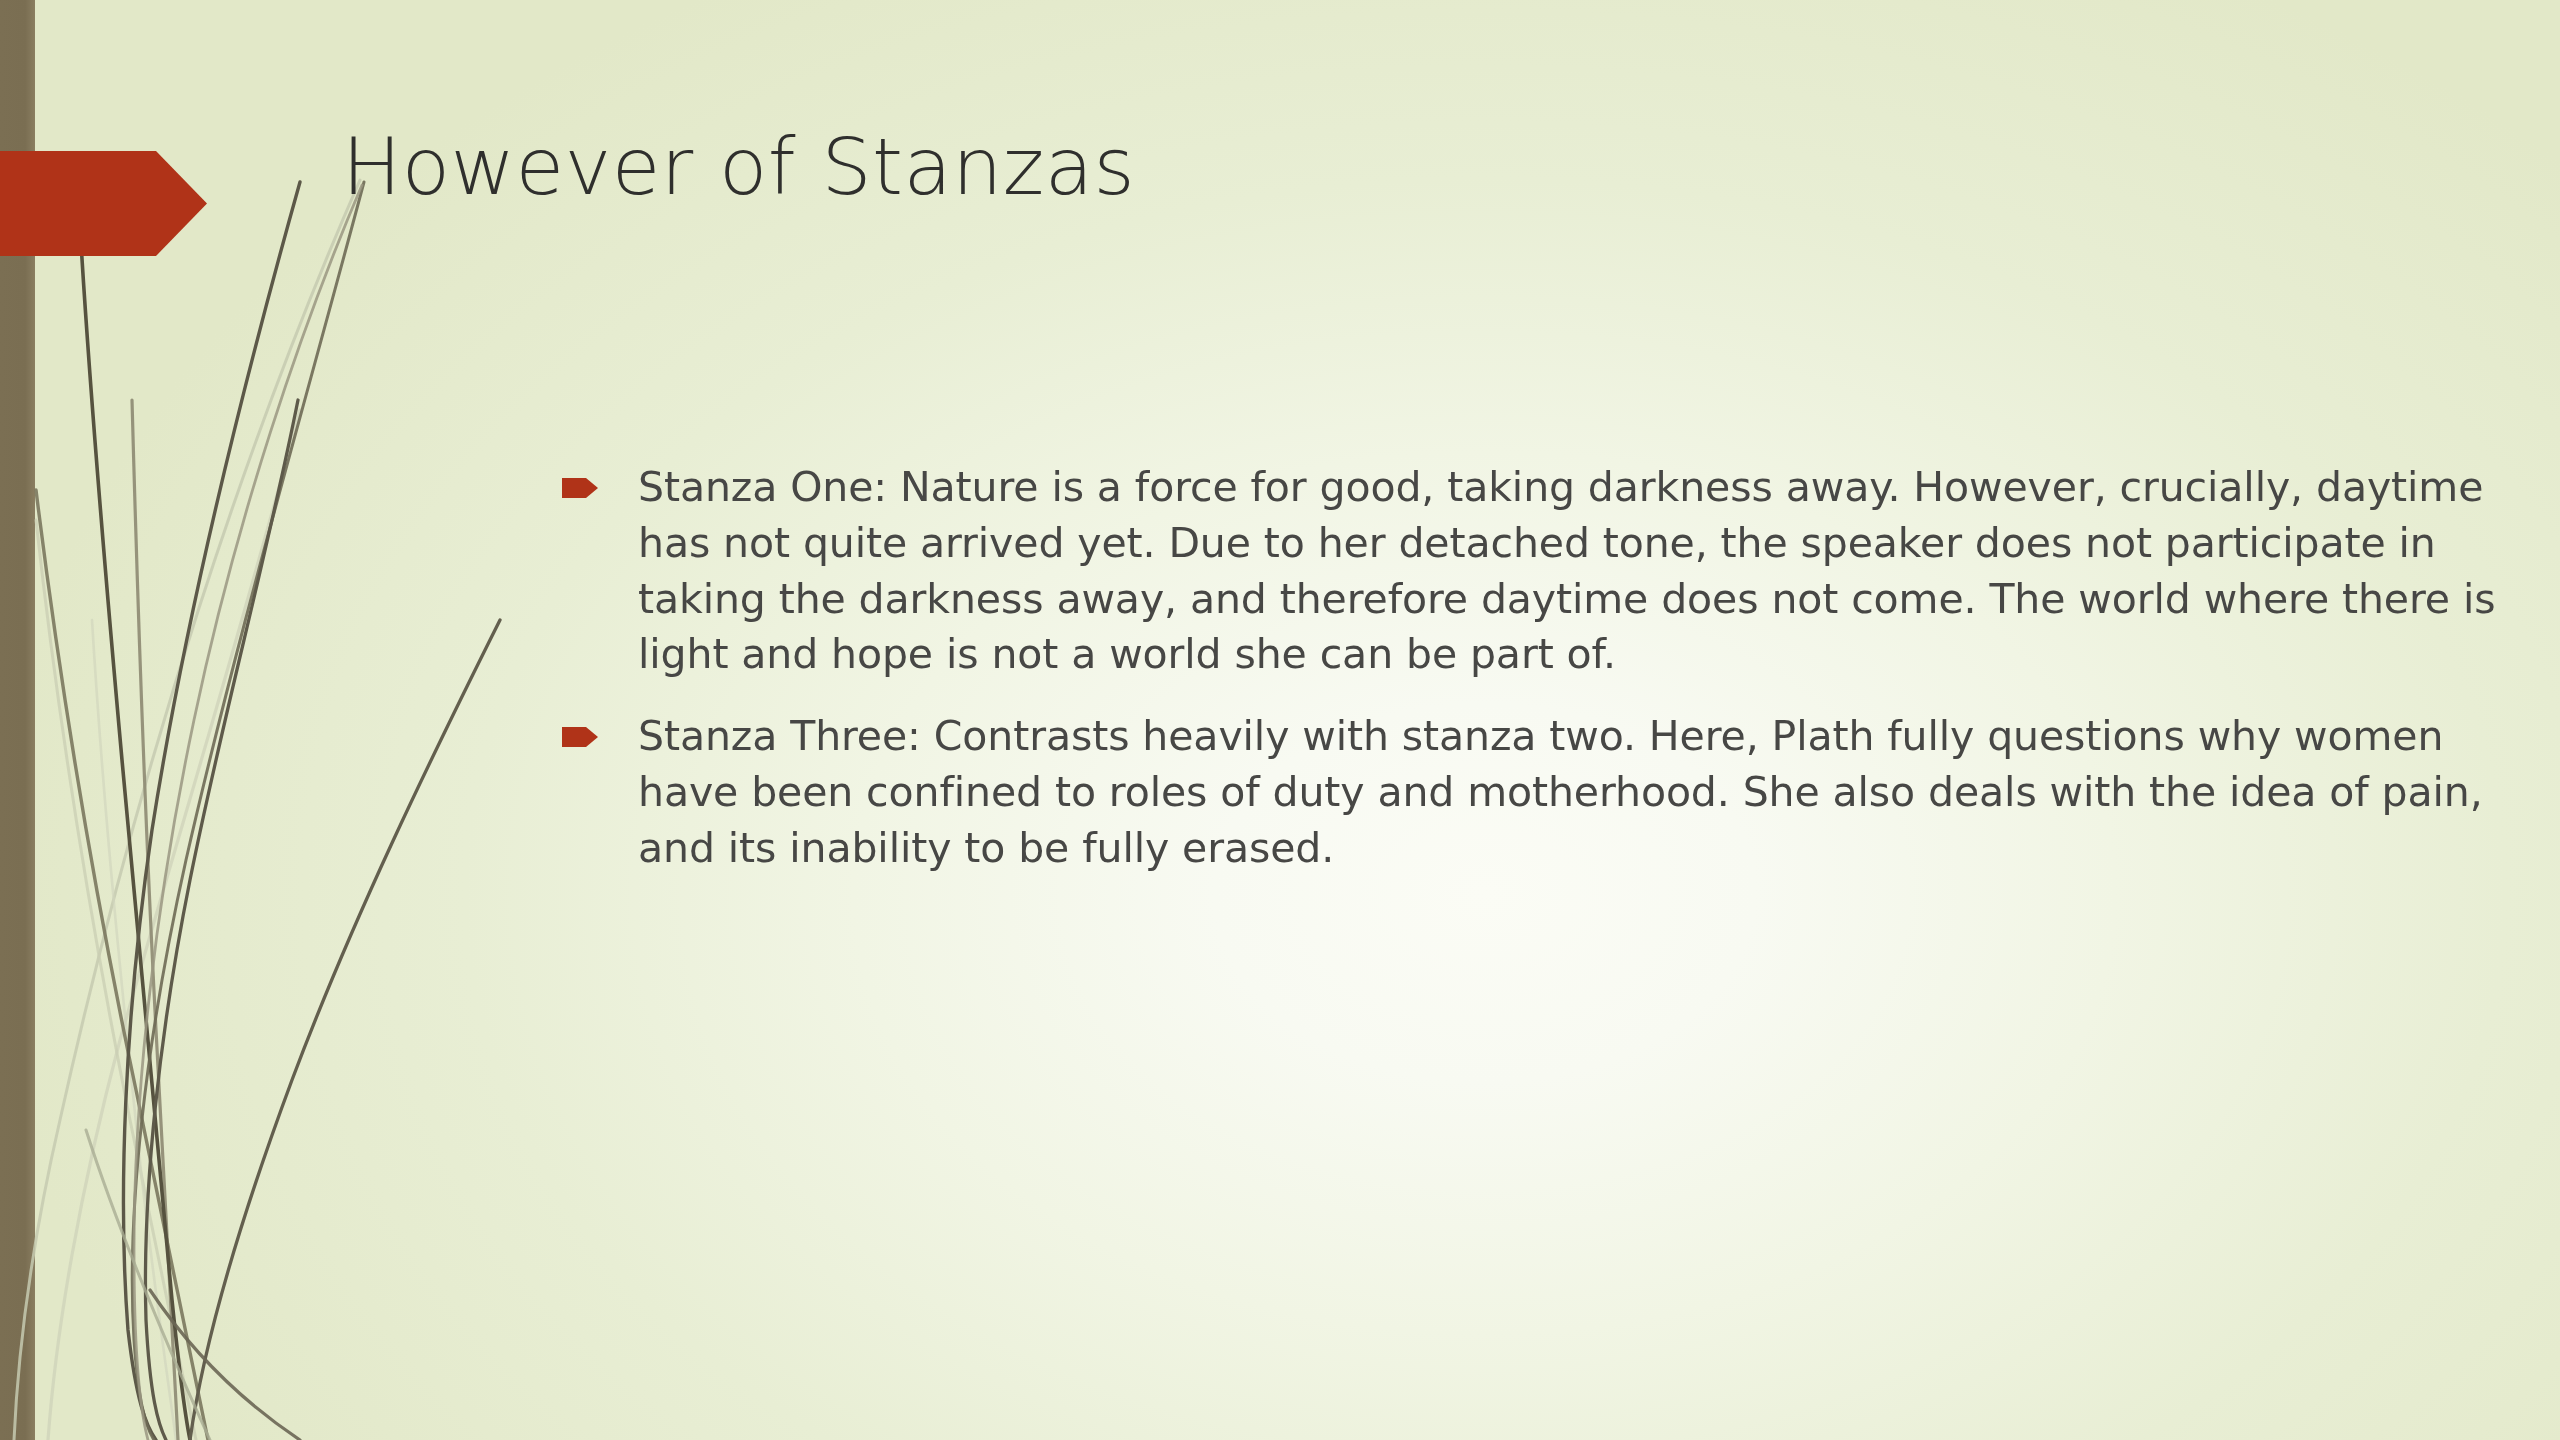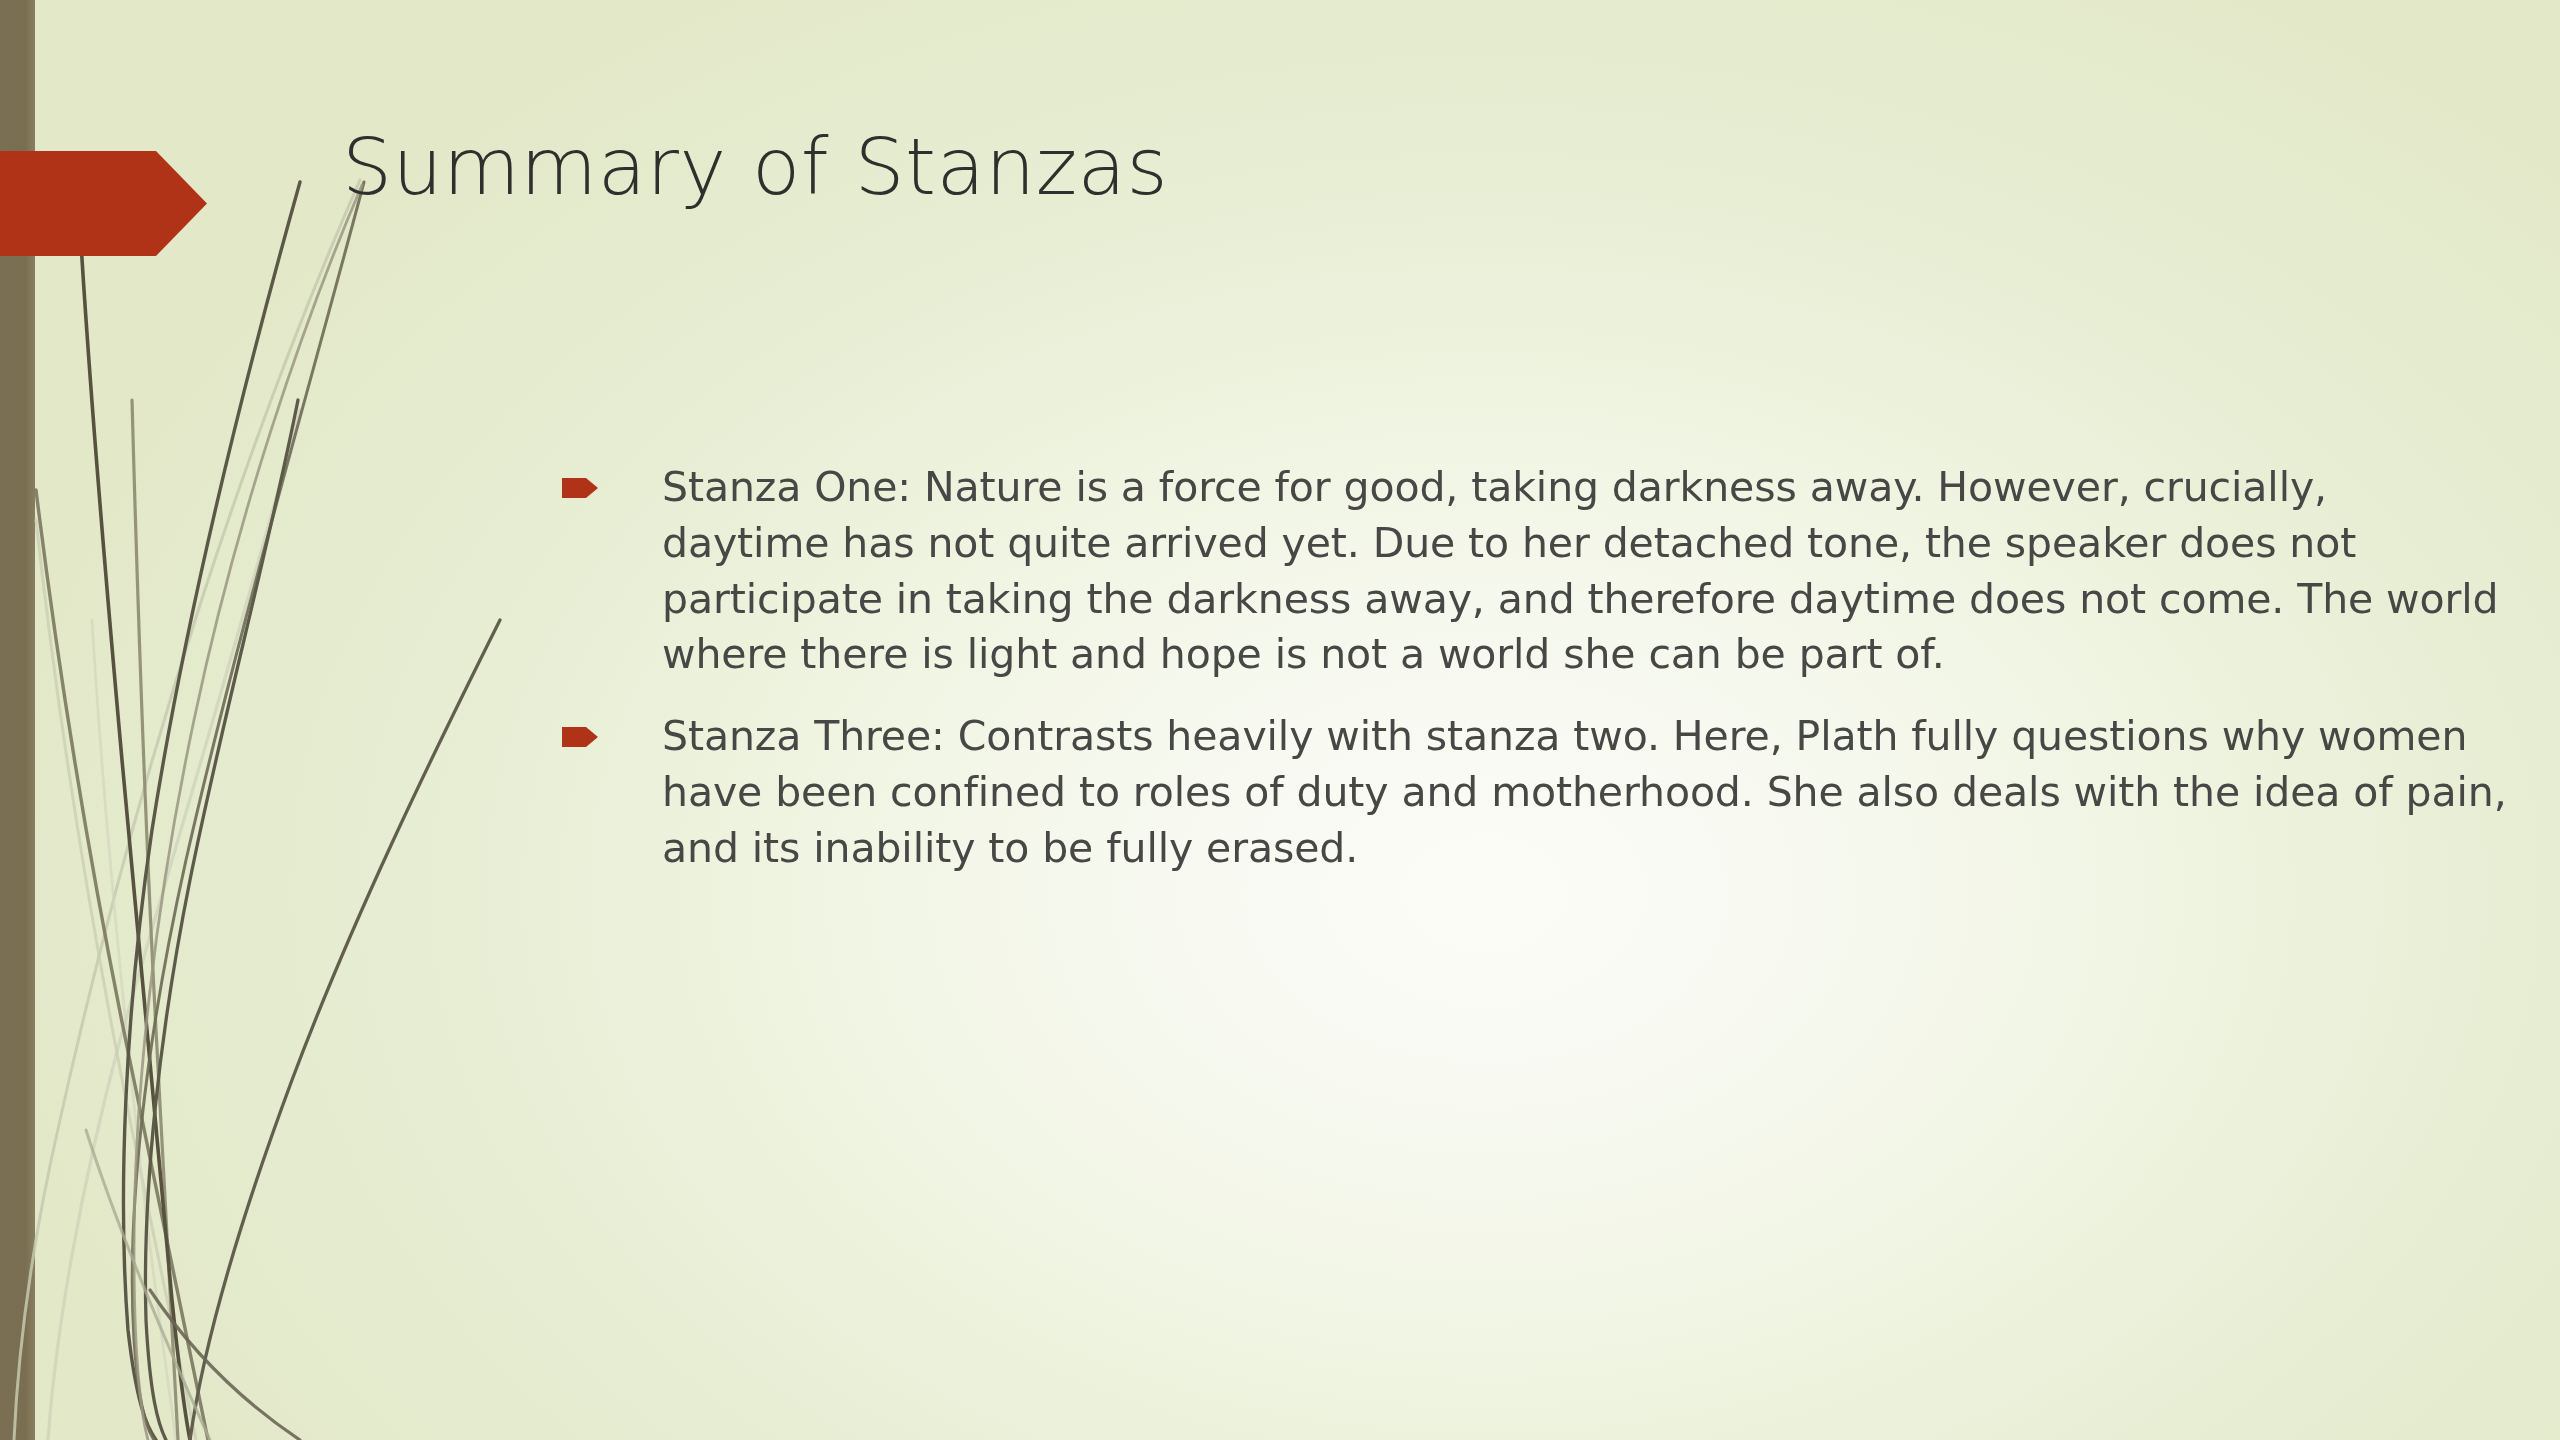--- a/index.html
+++ b/index.html
@@ -84,21 +84,20 @@
     left: 562px;
     top: 460px;
     width: 1945px;
   }
 
   .bullet-item {
     position: relative;
     display: flex;
     align-items: flex-start;
     margin-bottom: 26px;
-    gap: 24px;
   }
 
   .bullet-marker {
     flex: 0 0 auto;
     width: 36px;
     height: 24px;
     margin-top: 16px;
     margin-right: 40px;
   }
 
@@ -142,21 +141,21 @@
 
       <path d="M 86 1130 C 118 1230 160 1330 210 1440" stroke="#a9ac94" stroke-width="3" opacity="0.8"></path>
       <path d="M 150 1290 C 190 1350 240 1400 300 1440" stroke="#6a6654" stroke-width="3.2" opacity="0.9"></path>
     </g>
   </svg>
 
   <svg class="title-banner" viewBox="0 0 207 105" preserveAspectRatio="none" aria-hidden="true">
     <polygon points="0,0 156,0 207,52.5 156,105 0,105" fill="#b03318"></polygon>
   </svg>
 
-  <div class="slide-title">Summary of Stanzas</div>
+  <div class="slide-title">However of Stanzas</div>
 
   <div class="body-block">
 
     <div class="bullet-item">
       <svg class="bullet-marker" viewBox="0 0 36 24" aria-hidden="true">
         <polygon points="0,2 24,2 36,12 24,22 0,22" fill="#b03318"></polygon>
       </svg>
       <div class="bullet-text">Stanza One: Nature is a force for good, taking darkness away. However, crucially, daytime has not quite arrived yet. Due to her detached tone, the speaker does not participate in taking the darkness away, and therefore daytime does not come. The world where there is light and hope is not a world she can be part of.</div>
     </div>
 

